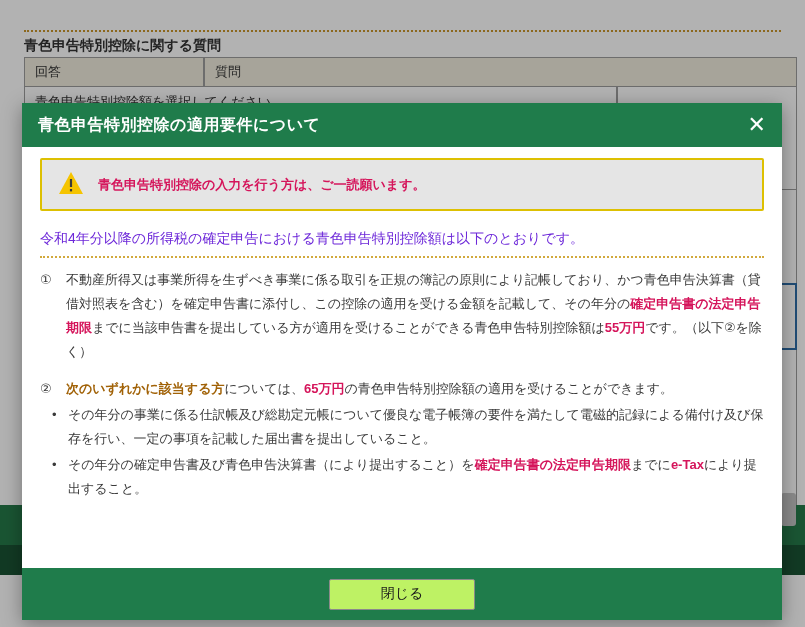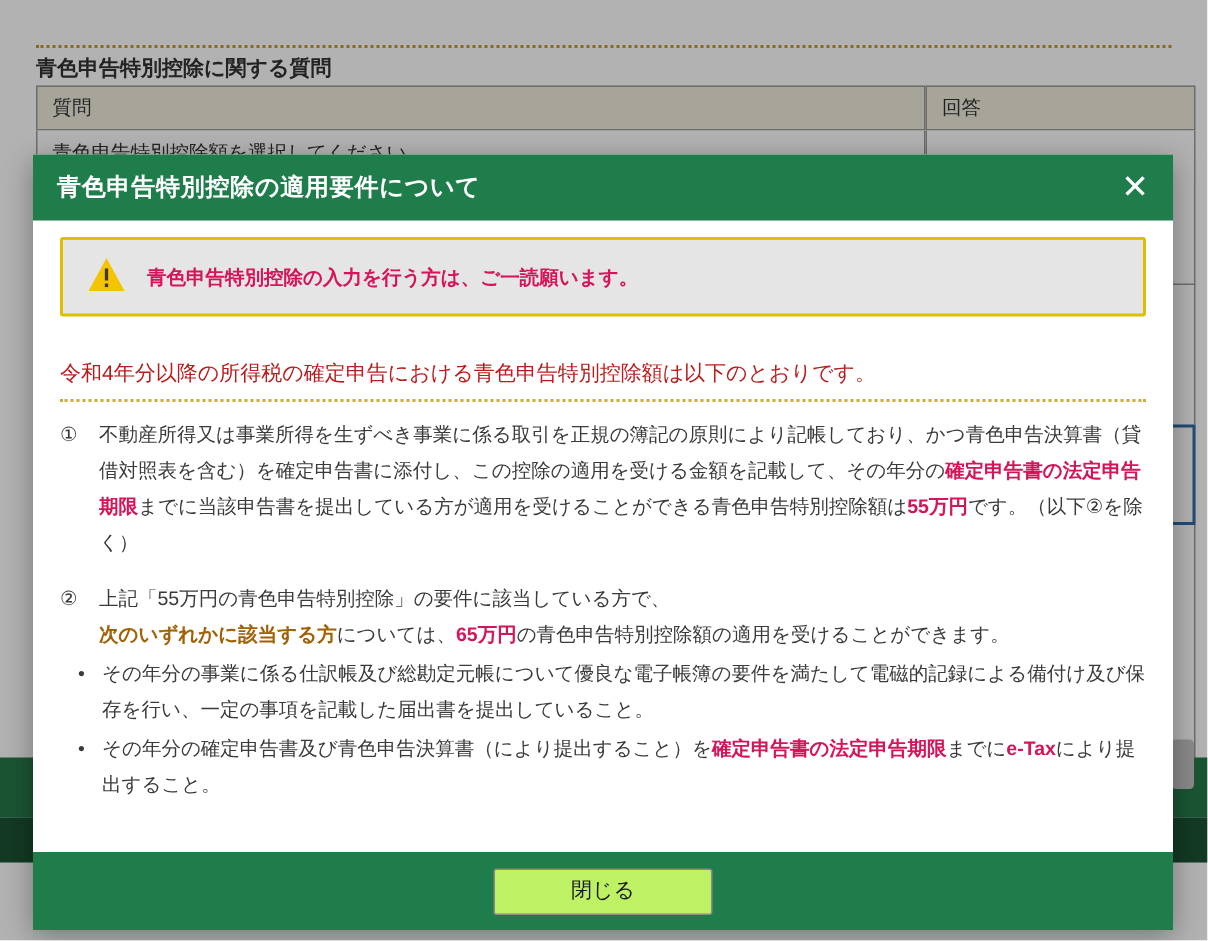--- a/index.html
+++ b/index.html
@@ -70,21 +70,21 @@
     font-family:"Liberation Sans","DejaVu Sans",sans-serif;
   }
   .modal-body { flex:1 1 auto; padding:0 18px; overflow:hidden; font-size:13px; }
 
   .warn-box {
     margin-top:11px; height:53px; border:2px solid #ddc002; border-radius:2px;
     display:flex; align-items:center; padding:0 16px; gap:14px; background:#e5e5e5;
   }
   .warn-text { color:#d5155b; font-weight:bold; font-size:13px; }
 
-  .intro { margin-top:29px; font-size:14px; color:#b91c1c; }
+  .intro { margin-top:19px; font-size:14px; color:#6d28d9; }
   .intro-rule { margin-top:8px; border-top:2px dotted #d2a93c; height:0; }
 
   .num-item { display:flex; margin-top:10px; line-height:24px; }
   .num-item .num { flex:0 0 26px; color:#3a3a3a; }
   .num-item .body { flex:1 1 auto; }
   .item2 { margin-top:13px; }
 
   .bullet-item { display:flex; margin-top:2px; line-height:24px; }
   .bullet-item .mark { flex:0 0 16px; margin-left:12px; color:#3a3a3a; }
   .bullet-item .body { flex:1 1 auto; }
@@ -103,22 +103,22 @@
   }
 </style>
 </head>
 <body>
 
 <div class="bg-page">
   <div class="page-title">青色申告特別控除に関する質問</div>
   <div class="page-title-rule"></div>
 
   <div class="tbl-header">
+    <div class="cell cell-a">回答</div>
     <div class="cell cell-q">質問</div>
-    <div class="cell cell-a">回答</div>
   </div>
   <div class="tbl-row1">
     <div class="cell cell-q">青色申告特別控除額を選択してください</div>
     <div class="cell cell-a"></div>
   </div>
   <div class="tbl-row2">
     <div class="cell cell-q"></div>
     <div class="cell cell-a"></div>
   </div>
   <div class="answer-box"></div>
@@ -154,21 +154,20 @@
     <div class="intro-rule"></div>
 
     <div class="num-item">
       <span class="num">①</span>
       <span class="body"><span>不動産所得又は事業所得を生ずべき事業に係る取引を正規の簿記の原則により記帳しており、かつ青色申告決算書（貸借対照表を含む）を確定申告書に添付し、この控除の適用を受ける金額を記載して、その年分の</span><span class="red-bold">確定申告書の法定申告期限</span><span>までに当該申告書を提出している方が適用を受けることができる青色申告特別控除額は</span><span class="red-bold">55万円</span><span>です。（以下②を除く）</span></span>
     </div>
 
     <div class="num-item item2">
       <span class="num">②</span>
       <span class="body">
-        <span style="display:block;">上記「55万円の青色申告特別控除」の要件に該当している方で、</span>
         <span style="display:block;"><span class="blk-bold">次のいずれかに該当する方</span><span>については、</span><span class="red-bold">65万円</span><span>の青色申告特別控除額の適用を受けることができます。</span></span>
       </span>
     </div>
 
     <div class="bullet-item">
       <span class="mark">•</span>
       <span class="body">その年分の事業に係る仕訳帳及び総勘定元帳について優良な電子帳簿の要件を満たして電磁的記録による備付け及び保存を行い、一定の事項を記載した届出書を提出していること。</span>
     </div>
 
     <div class="bullet-item">

